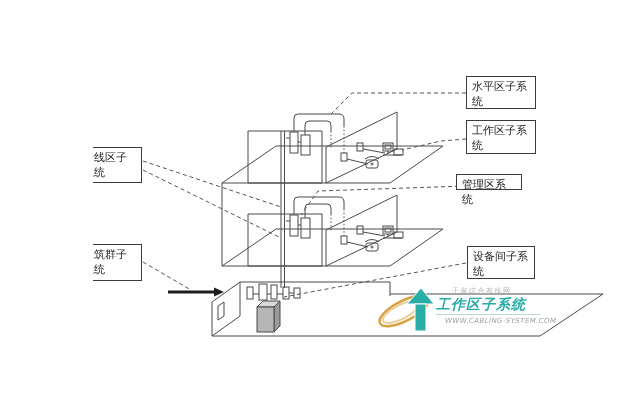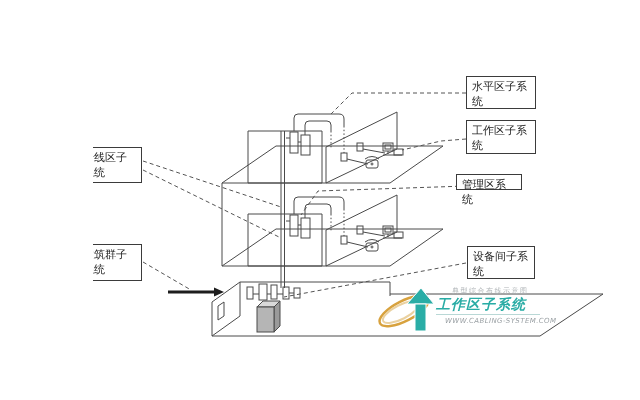--- a/index.html
+++ b/index.html
@@ -133,18 +133,18 @@
   <div class="label-box" style="left:456px;top:174px;width:66px;height:16px;">管理区系统</div>
   <div class="label-box" style="left:467px;top:246px;width:68px;height:33px;">设备间子系统</div>
 
   <div class="clip" style="left:93px;top:146px;width:50px;height:38px;">
     <div class="label-box" style="left:-16px;top:1px;width:65px;height:36px;">干线区子系统</div>
   </div>
   <div class="clip" style="left:93px;top:243px;width:50px;height:40px;">
     <div class="label-box" style="left:-16px;top:1px;width:65px;height:37px;">建筑群子系统</div>
   </div>
 
-  <div class="tagline">典型综合布线示意图</div>
+  <div class="tagline">千家综合布线网</div>
   <div class="site-name">工作区子系统</div>
   <div class="logo-underline"></div>
   <div class="url">WWW.CABLING-SYSTEM.COM</div>
 
 </div>
 
 </body></html>

